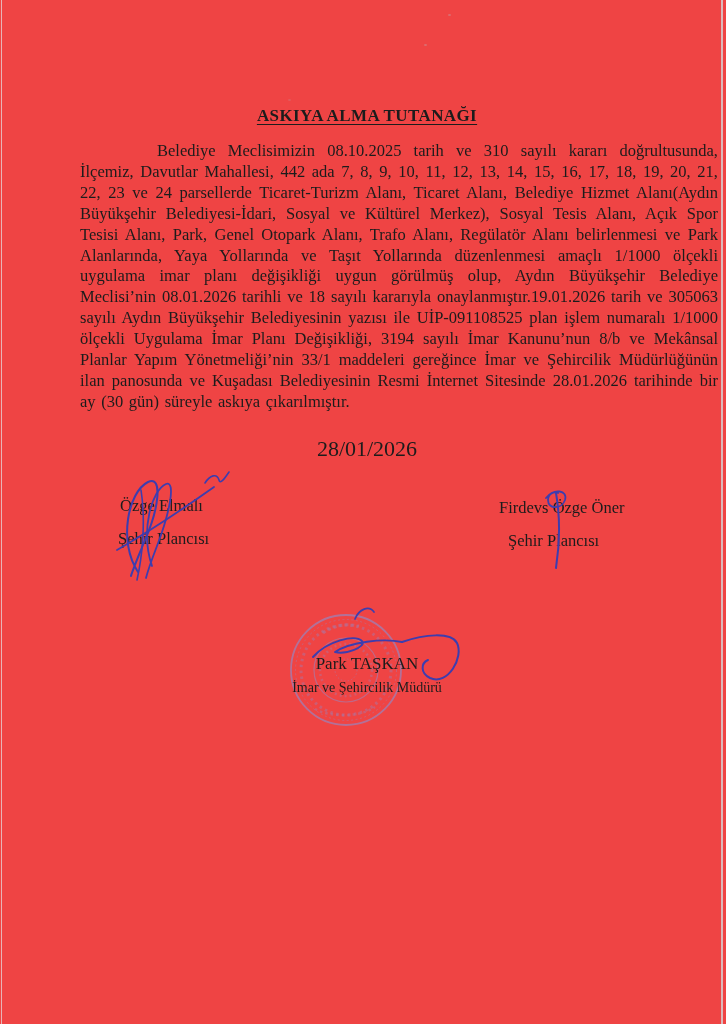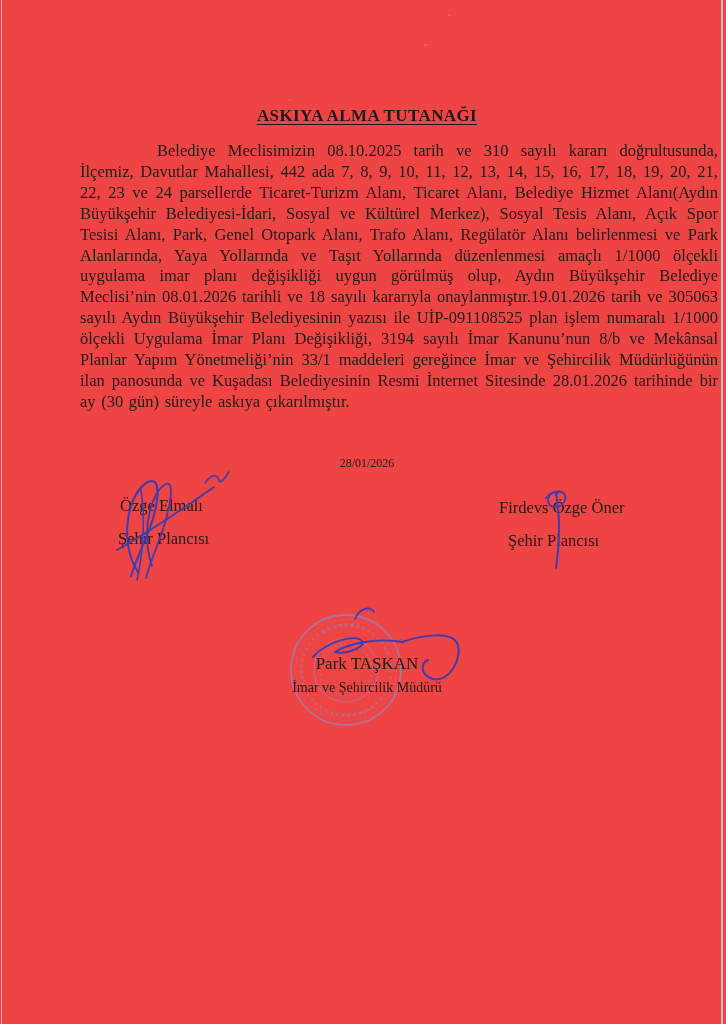--- a/index.html
+++ b/index.html
@@ -35,22 +35,22 @@
   }
   .doc-body{
     position:absolute;top:141px;left:48px;width:638px;
     font-size:16.5px;line-height:20.9px;
     text-align:justify;text-align-last:left;
     text-indent:77px;
     word-spacing:1.5px;
     margin-left:32px;
   }
   .doc-date{
-    position:absolute;top:456px;left:48px;width:638px;
-    text-align:center;font-size:12px;
+    position:absolute;top:436px;left:48px;width:638px;
+    text-align:center;font-size:22px;
   }
   .signer{position:absolute;font-size:16.5px;line-height:20px;}
   .signer .name{white-space:nowrap;}
   .signer .role{white-space:nowrap;}
   .signer-left{top:496px;left:120px;}
   .signer-left .role{margin-top:13px;margin-left:-2px;}
   .signer-right{top:498px;left:499px;}
   .signer-right .role{margin-top:13px;margin-left:9px;}
   .signer-bottom{top:654px;left:48px;width:638px;text-align:center;}
   .signer-bottom .name{font-size:17px;}

